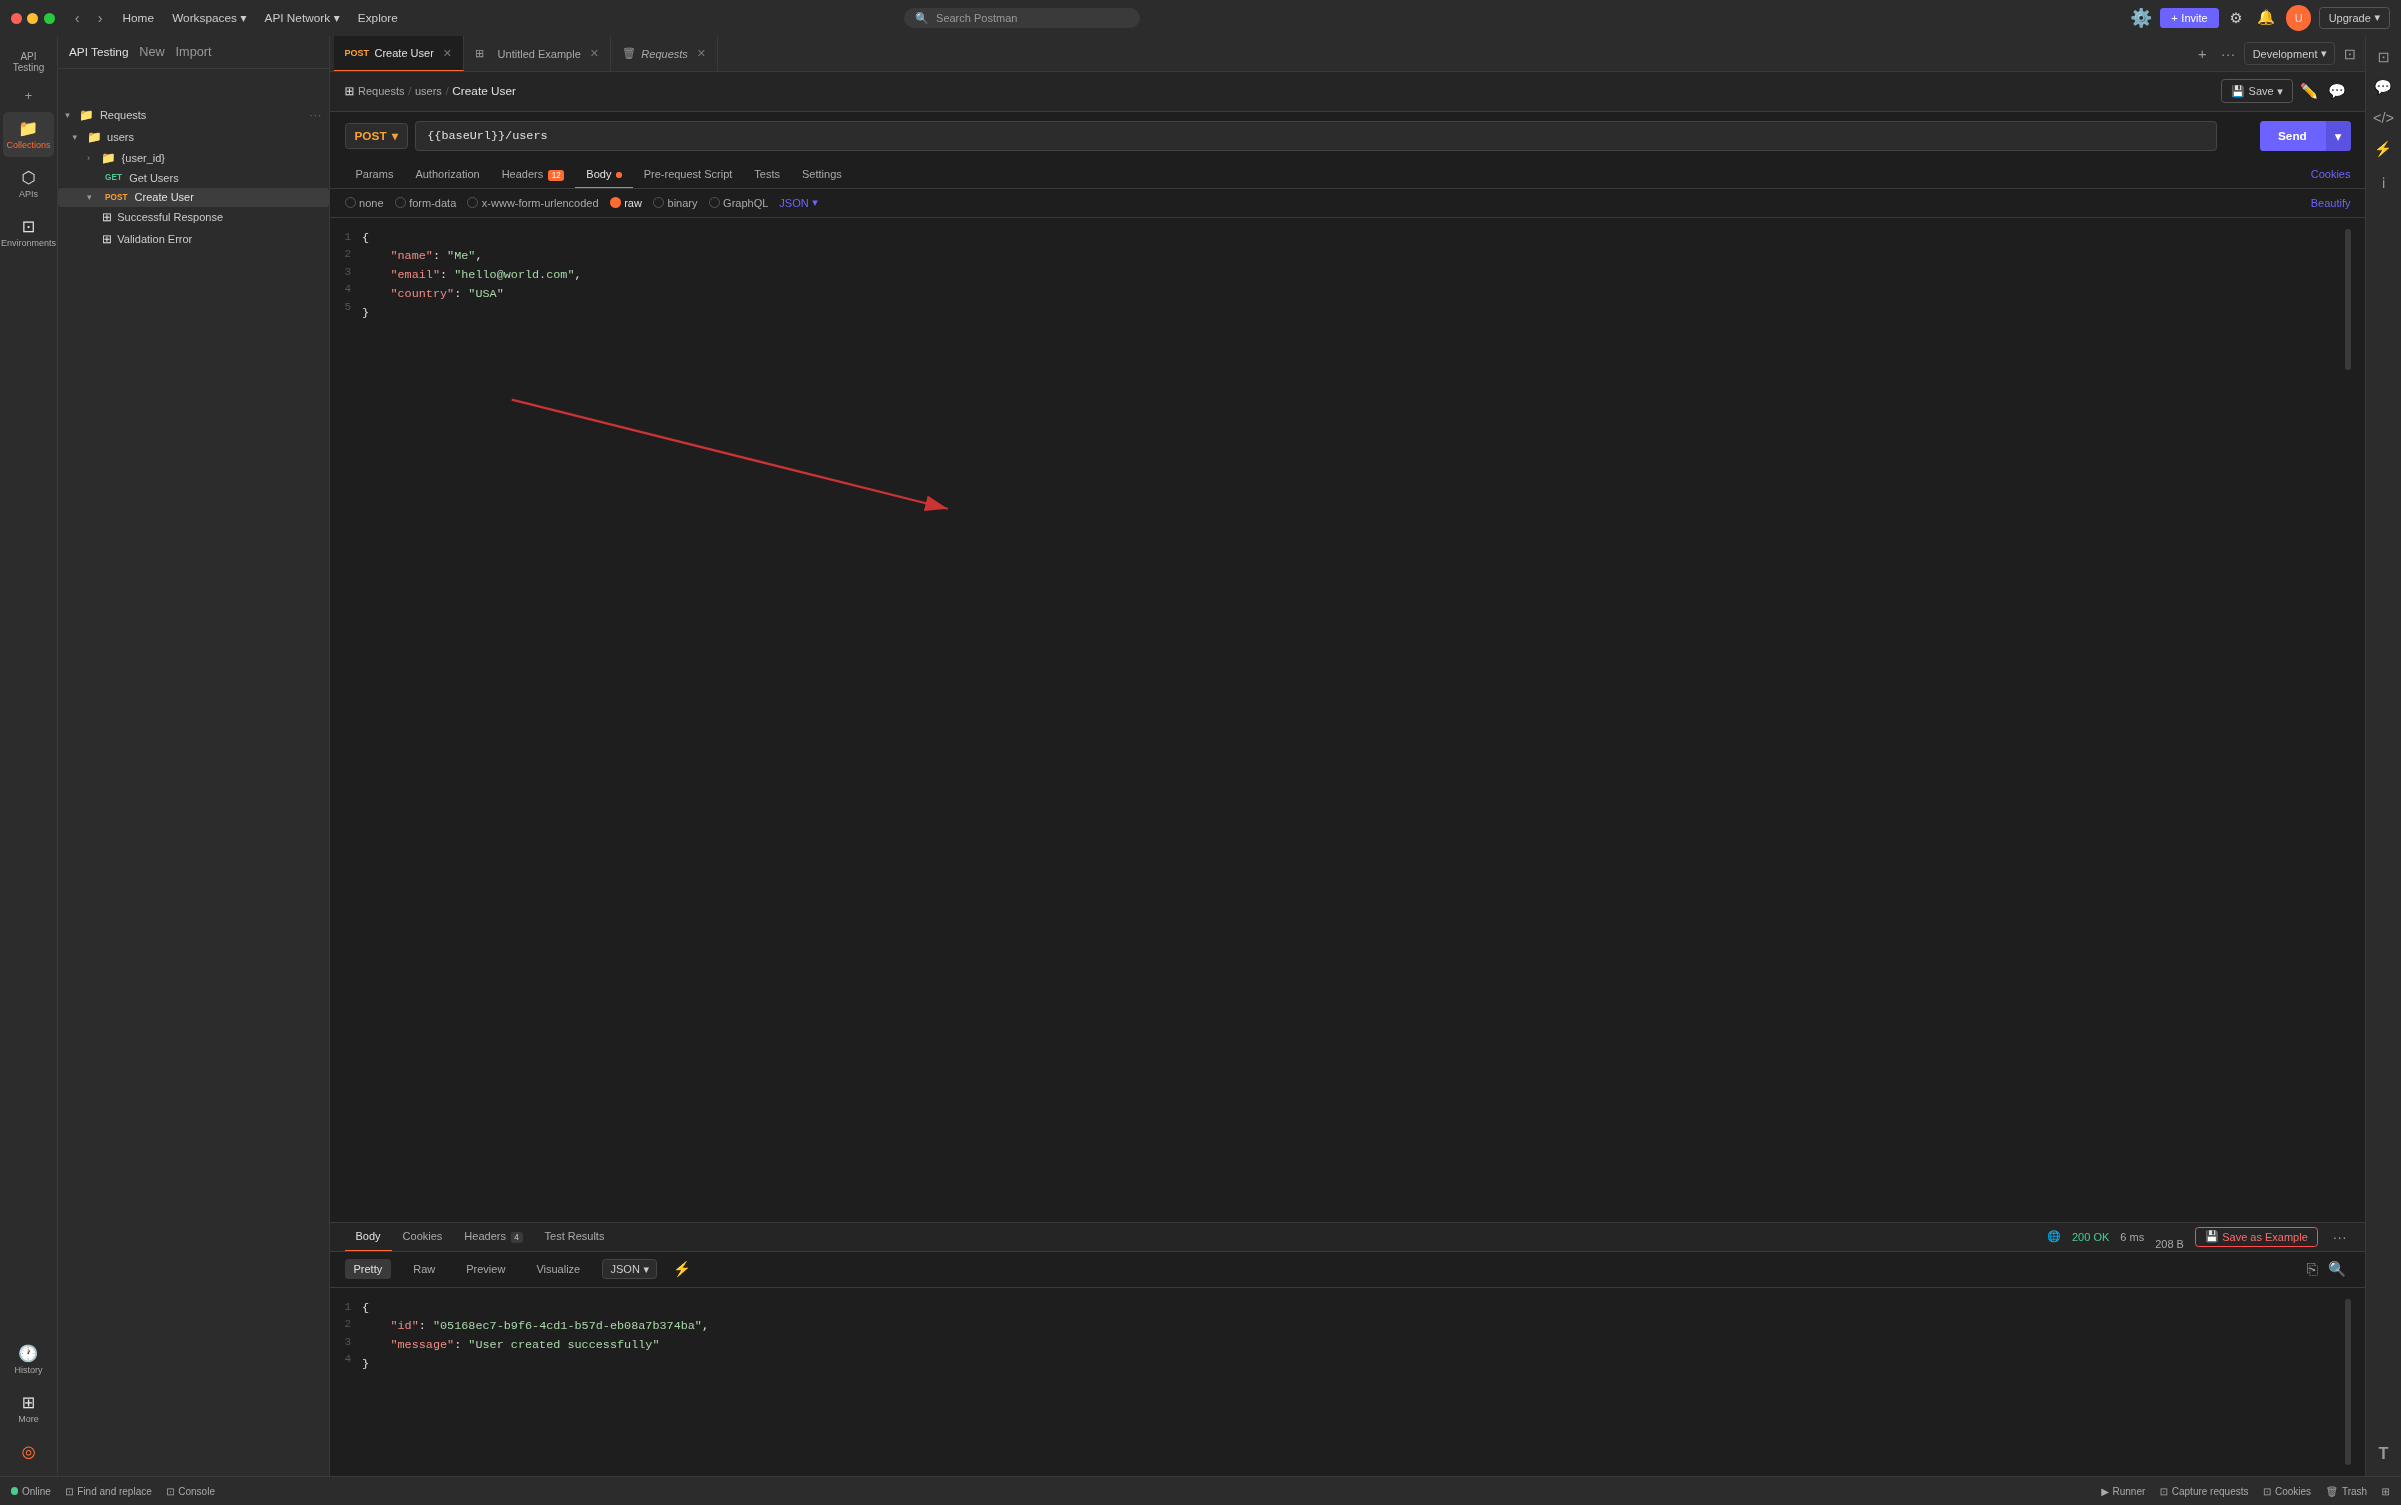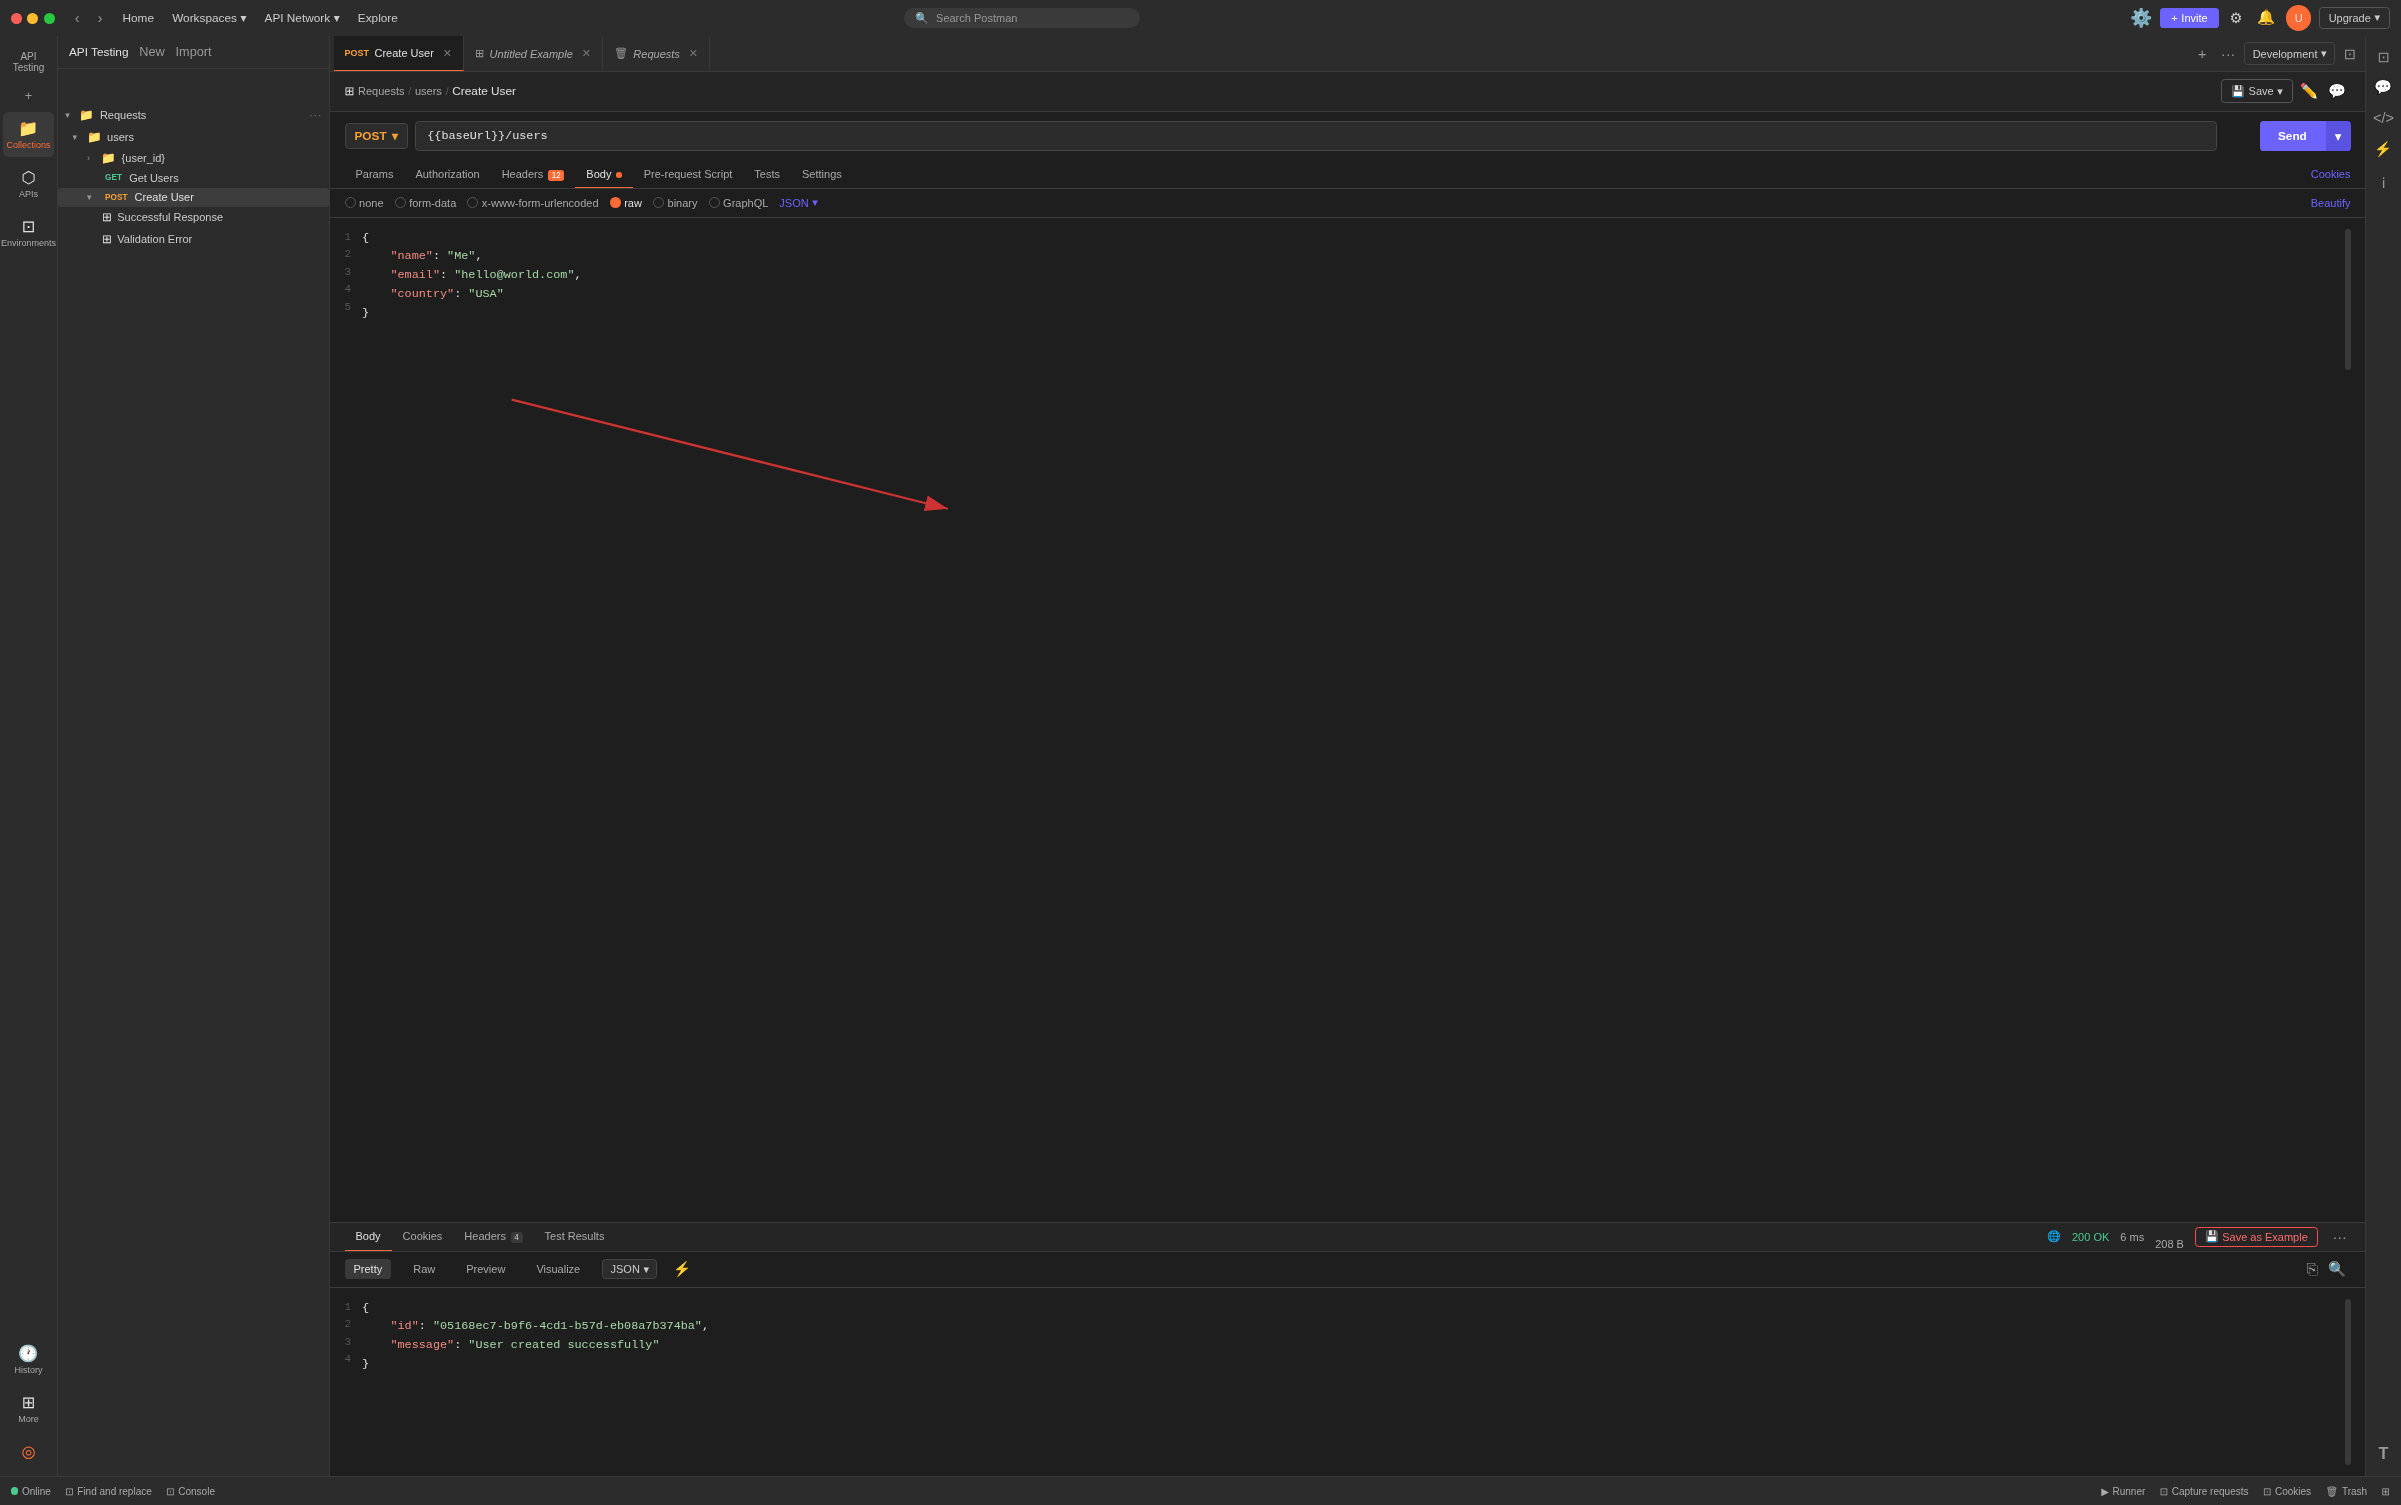--- a/index.html
+++ b/index.html
@@ -281,21 +281,21 @@
     <div class="tab-bar">
 
       <div class="tab active">
         <span class="tab-method tab-post">POST</span>
         <span>Create User</span>
         <span class="tab-close">✕</span>
       </div>
 
       <div class="tab">
         <span class="tab-icon">⊞</span>
-        <span style="font-style:italic;">Untitled Example</span>
+        <span style="margin-left:8px;">Untitled Example</span>
         <span class="tab-close">✕</span>
       </div>
 
       <div class="tab">
         <span class="tab-icon">🗑</span>
         <span style="font-style:italic;">Requests</span>
         <span class="tab-close">✕</span>
       </div>
       <div class="tab-actions">
         <button class="tab-action-btn">+</button>

